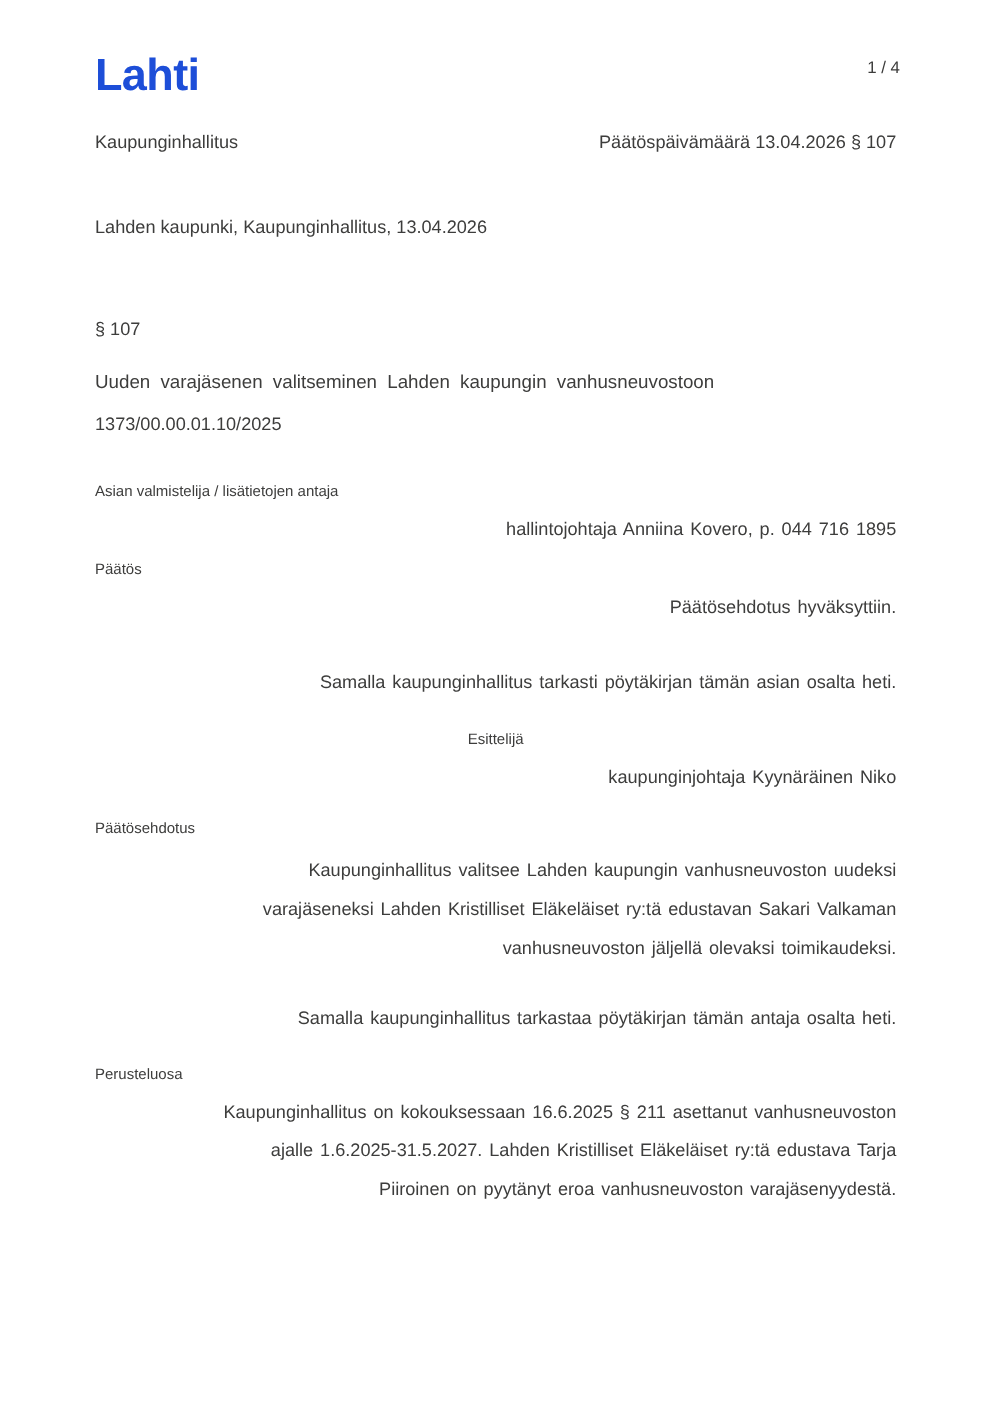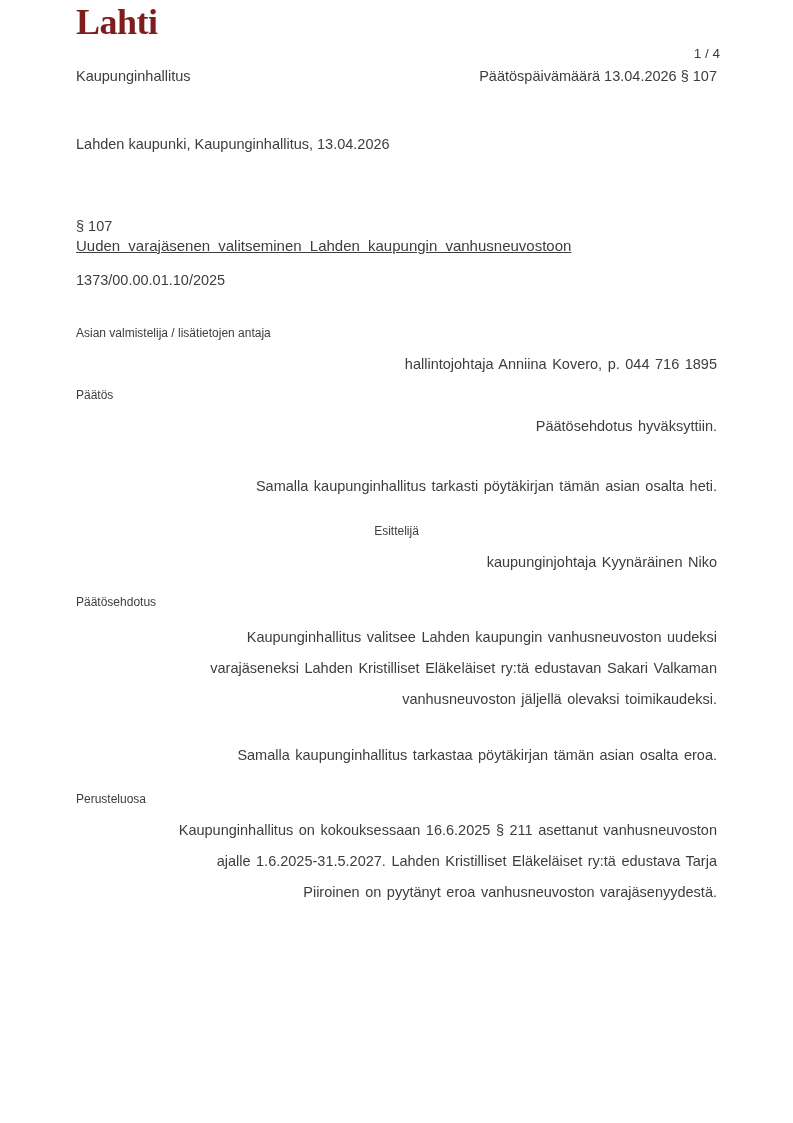--- a/index.html
+++ b/index.html
@@ -14,45 +14,46 @@
     box-sizing: border-box;
     padding: 0 76px 0 76px;
     background: #ffffff;
     font-family: "Liberation Sans", sans-serif;
     color: #3d3d3c;
     font-size: 14.5px;
     line-height: 31px;
     overflow: hidden;
   }
   .logo {
+    margin-top: 38px;
     height: 44px;
     line-height: 44px;
-    font-family: Liberation Serif, serif;
+    font-family: Liberation Sans, sans-serif;
     font-size: 36px;
     font-weight: 800;
     letter-spacing: -0.5px;
-    color: #7f1d1d;
+    color: #1d4ed8;
   }
   .page-number {
     position: absolute;
     top: 44px;
     right: 73px;
     font-size: 13.5px;
     line-height: 20px;
   }
   .header-row {
     display: flex;
     justify-content: space-between;
     margin-top: 22px;
     line-height: 20px;
     gap: 44px;
   }
   .doc-line   { margin-top: 48px; line-height: 20px; }
   .section-number { margin-top: 62px; line-height: 20px; }
-  .case-title { line-height: 20px; word-spacing: 4px; font-size: 15px; text-decoration: underline; }
+  .case-title { margin-top: 22px; line-height: 20px; word-spacing: 4px; font-size: 15px; }
   .diary      { margin-top: 14px; line-height: 20px; }
 
   .heading { font-size: 12px; }
   .indent  { margin-left: 88px; max-width: 556px; word-spacing: 1.5px; text-align: right; }
   .para    { text-align: right; }
 
   .mt-0  { margin-top: 0; }
   .mt-4  { margin-top: 4px; }
   .mt-9  { margin-top: 9px; }
   .mt-13 { margin-top: 13px; }
@@ -95,21 +96,21 @@
   </div>
 
   <div class="section">
     <div class="heading mt-14">Esittelijä</div>
     <div class="indent">kaupunginjohtaja Kyynäräinen Niko</div>
   </div>
 
   <div class="section">
     <div class="heading mt-9">Päätösehdotus</div>
     <div class="indent para mt-4">Kaupunginhallitus valitsee Lahden kaupungin vanhusneuvoston uudeksi varajäseneksi Lahden Kristilliset Eläkeläiset ry:tä edustavan Sakari Valkaman vanhusneuvoston jäljellä olevaksi toimikaudeksi.</div>
-    <div class="indent mt-25">Samalla kaupunginhallitus tarkastaa pöytäkirjan tämän asian osalta eroa.</div>
+    <div class="indent mt-25">Samalla kaupunginhallitus tarkastaa pöytäkirjan tämän antaja osalta heti.</div>
   </div>
 
   <div class="section">
     <div class="heading mt-13">Perusteluosa</div>
     <div class="indent para">Kaupunginhallitus on kokouksessaan 16.6.2025 § 211 asettanut vanhusneuvoston ajalle 1.6.2025-31.5.2027.  Lahden Kristilliset Eläkeläiset ry:tä edustava Tarja Piiroinen on pyytänyt eroa vanhusneuvoston varajäsenyydestä.</div>
   </div>
 
 </div>
 
 </body></html>

